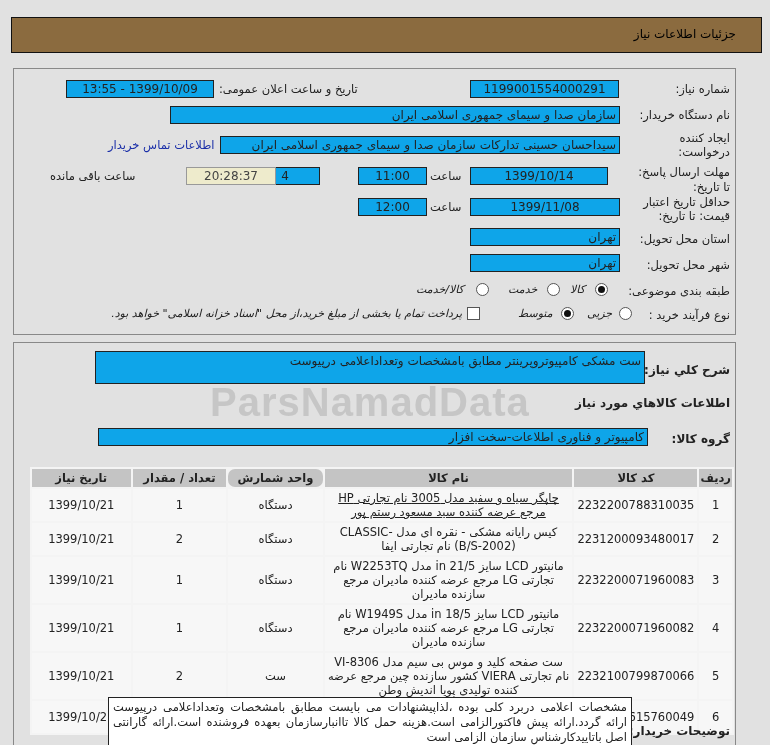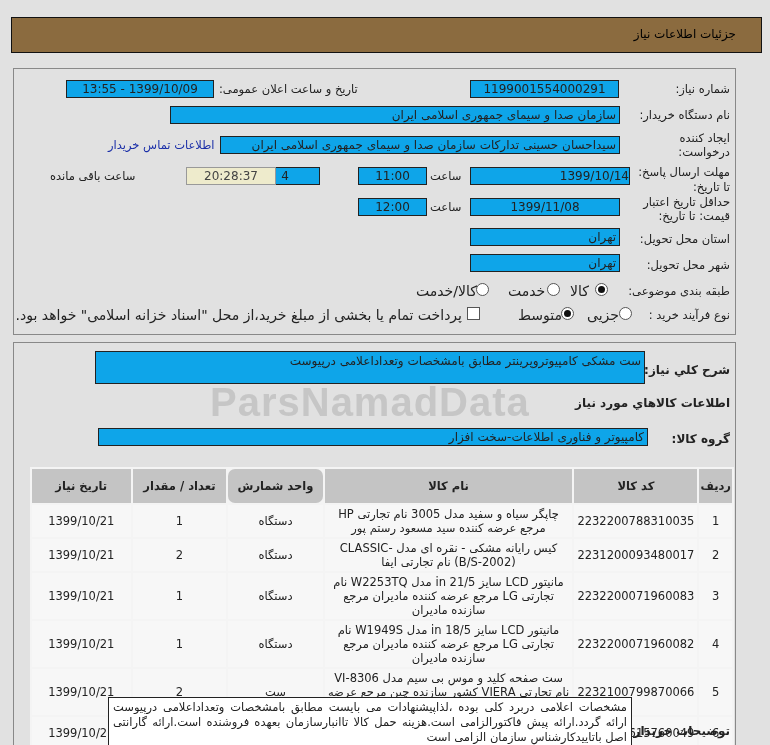--- a/index.html
+++ b/index.html
@@ -29,29 +29,29 @@
     .link { position: absolute; color: #1a2ea8; font-size: 11.5px; white-space: nowrap; cursor: pointer; }
     .radio {
       position: absolute; width: 13px; height: 13px; border-radius: 50%;
       border: 1px solid #555; background: #fff;
     }
     .radio.on::after {
       content: ""; position: absolute; left: 2px; top: 2px; width: 7px; height: 7px;
       border-radius: 50%; background: #111;
     }
     .chk { position: absolute; width: 13px; height: 13px; border: 1px solid #555; background: #fff; }
-    .opt { position: absolute; font-size: 14px; white-space: nowrap; }
+    .opt { position: absolute; font-size: 11px; white-space: nowrap; font-style: italic; }
     .bold { font-weight: bold; font-size: 12px; }
     table.items {
       position: absolute; left: 30px; top: 467px; width: 704px;
       border-collapse: separate; border-spacing: 2px; background: #f4f4f4;
       direction: rtl;
     }
     table.items th {
-      background: #c4c4c4; font-weight: bold; height: 34px; font-size: 11.5px; color: #222; margin-top: 40px;
+      background: #c4c4c4; font-weight: bold; height: 18px; font-size: 11.5px; color: #222; margin-top: 40px;
     }
     table.items td {
       background: #f7f7f7; text-align: center; font-size: 11.5px; line-height: 14px; padding: 2px 3px;
     }
     .watermark {
       position: absolute; left: 210px; top: 380px; font-size: 40px; font-weight: bold;
       color: rgba(150,150,150,0.35); letter-spacing: 1px; direction: ltr;
       font-family: Liberation Sans, sans-serif; pointer-events: none;
     }
     .notes {
@@ -78,21 +78,21 @@
 <span class="lbl" style="right:40px; top:108px;">نام دستگاه خریدار:</span>
 <div class="fld r" style="left:170px; top:106px; width:450px;">سازمان صدا و سیمای جمهوری اسلامی ایران</div>
 
 <span class="lbl2" style="right:40px; top:131px;">ایجاد کننده</span>
 <span class="lbl2" style="right:40px; top:145px;">درخواست:</span>
 <div class="fld r" style="left:220px; top:136px; width:400px;">سیداحسان حسینی تدارکات سازمان صدا و سیمای جمهوری اسلامی ایران</div>
 <span class="link" style="left:108px; top:138px;">اطلاعات تماس خریدار</span>
 
 <span class="lbl2" style="right:40px; top:165px;">مهلت ارسال پاسخ:</span>
 <span class="lbl2" style="right:40px; top:180px;">تا تاریخ:</span>
-<div class="fld" style="left:470px; top:167px; width:160px;text-align:right;">1399/10/14</div>
+<div class="fld" style="left:470px; top:167px; width:138px;">1399/10/14</div>
 <span class="lbl" style="left:430px; top:169px;">ساعت</span>
 <div class="fld" style="left:358px; top:167px; width:69px;">11:00</div>
 <div class="fld" style="left:250px; top:167px; width:70px;">4</div>
 <span class="lbl" style="left:223px; top:169px;">روز و</span>
 <div class="fld timer" style="left:147px; top:167px; width:90px;margin-left:39px;">20:28:37</div>
 <span class="lbl" style="left:50px; top:169px;">ساعت باقی مانده</span>
 
 <span class="lbl2" style="right:40px; top:195px;">حداقل تاریخ اعتبار</span>
 <span class="lbl2" style="right:40px; top:209px;">قیمت: تا تاریخ:</span>
 <div class="fld" style="left:470px; top:198px; width:150px;">1399/11/08</div>
@@ -141,21 +141,21 @@
       <th style="width:258px;">نام کالا</th>
       <th style="width:97px;border-radius:7px;">واحد شمارش</th>
       <th style="width:97px;">تعداد / مقدار</th>
       <th style="width:100px;">تاریخ نیاز</th>
     </tr>
   </thead>
   <tbody id="table-body">
       <tr>
         <td>1</td>
         <td>2232200788310035</td>
-        <td style="text-align: center;">چاپگر سیاه و سفید مدل 3005 نام تجارتی HP مرجع عرضه کننده سید مسعود رستم پور</td>
+        <td style="text-align: center; text-decoration: underline;">چاپگر سیاه و سفید مدل 3005 نام تجارتی HP مرجع عرضه کننده سید مسعود رستم پور</td>
         <td>دستگاه</td>
         <td>1</td>
         <td>1399/10/21</td>
       </tr>
       <tr>
         <td>2</td>
         <td>2231200093480017</td>
         <td style="text-align: center;">کیس رایانه مشکی - نقره ای مدل CLASSIC-(B/S-2002) نام تجارتی ایفا</td>
         <td>دستگاه</td>
         <td>2</td>

